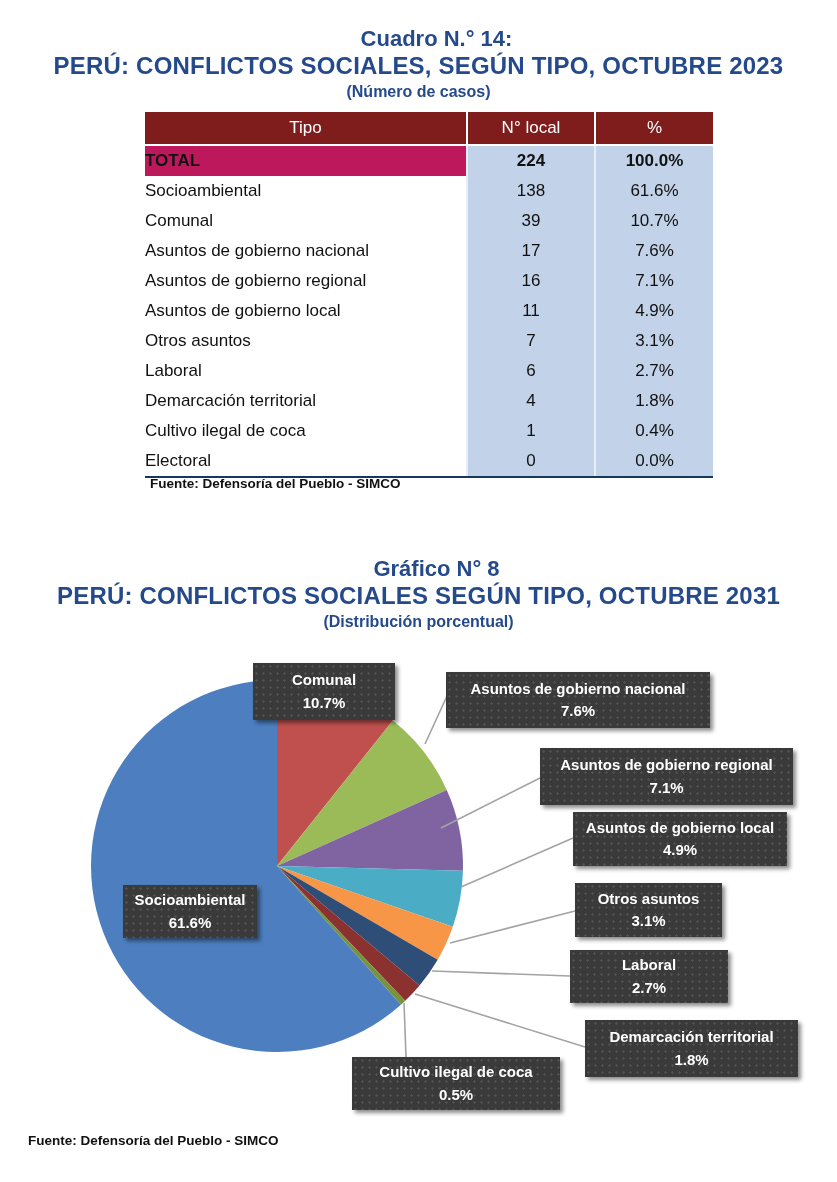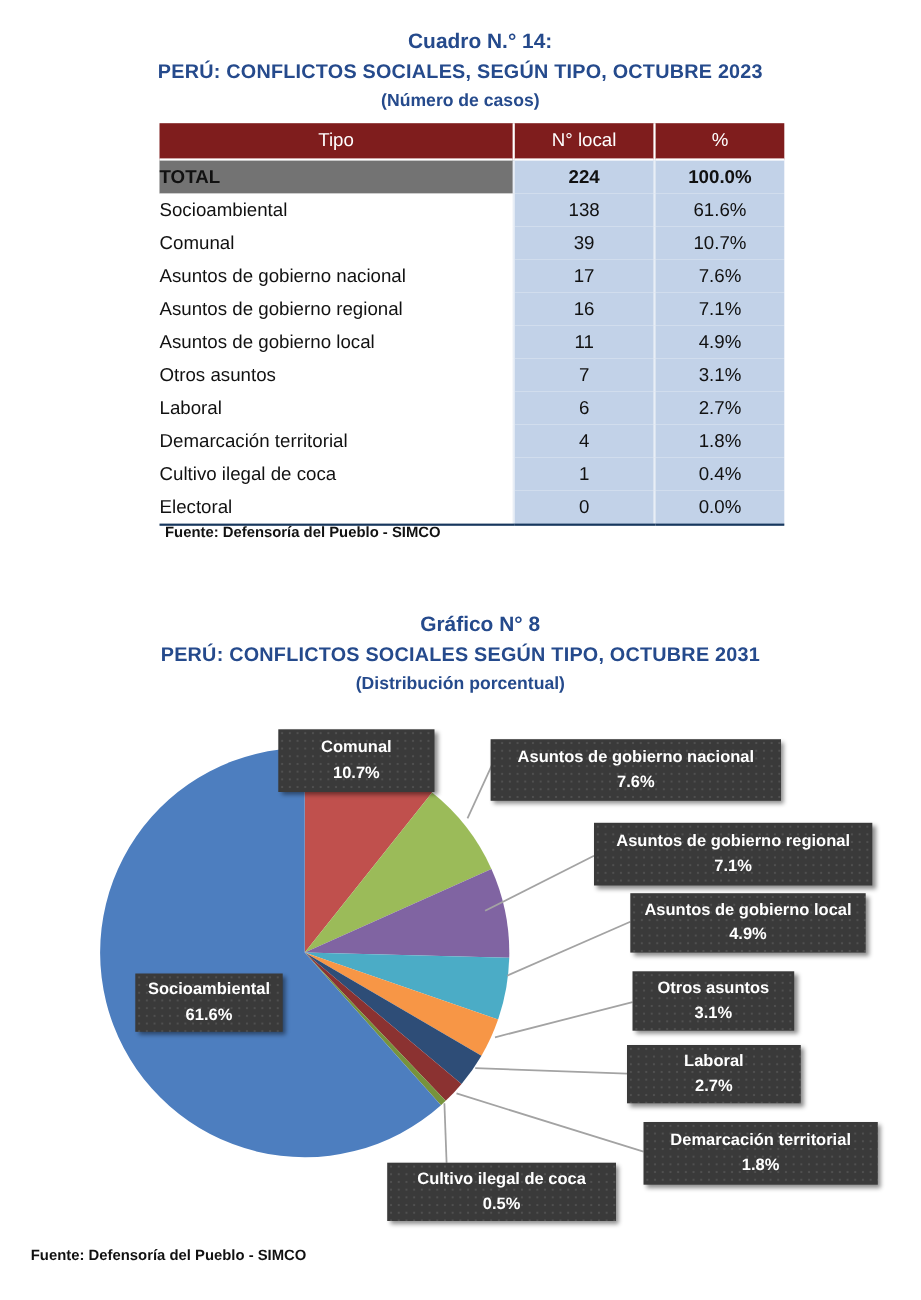--- a/index.html
+++ b/index.html
@@ -2,22 +2,22 @@
 <html><head>
 <meta charset="utf-8">
 <style>
   html,body{margin:0;padding:0;background:#ffffff;}
   .page{
     position:relative;width:837px;height:1182px;background:#ffffff;overflow:hidden;
     font-family:"Liberation Sans", sans-serif;color:#111;
   }
   
   .titles{position:absolute;left:0;width:100%;text-align:center;color:#254A8C;font-weight:bold;}
-  .titles .l1{font-size:19px;line-height:26px;margin-left:36px;}
-  .titles .l2{font-size:18px;line-height:27px;letter-spacing:0.2px;}
+  .titles .l1{font-size:22px;line-height:26px;margin-left:36px;}
+  .titles .l2{font-size:24px;line-height:27px;letter-spacing:0.2px;}
   .titles .l3{font-size:16px;line-height:26px;}
   .table-titles{top:26px;}
   .chart-titles{top:556px;}
   
   table.conflicts{
     position:absolute;left:145px;top:112px;width:568px;
     border-collapse:collapse;table-layout:fixed;
     font-size:17px;
   }
   table.conflicts col.c1{width:322px;}
@@ -25,21 +25,21 @@
   table.conflicts col.c3{width:118px;}
   table.conflicts th{
     background:#7f1d1d;color:#ffffff;font-weight:normal;height:30px;
     font-size:17px;border-right:2px solid #ffffff;
   }
   table.conflicts th:last-child{border-right:none;}
   table.conflicts td{height:30px;padding:0;}
   td.cell-tipo{background:#ffffff;text-align:left;padding-left:8px;}
   td.num{background:#C2D2E8;text-align:center;border-left:2px solid #E8EEF6;}
   tr.total-row td{font-weight:bold;background:#C2D2E8;}
-  tr.total-row td.cell-tipo{background:#737373;}
+  tr.total-row td.cell-tipo{background:#be185d;}
   tr.total-row td{border-top:2px solid #ffffff;}
   tr:last-child td{border-bottom:2px solid #17375E;}
   
   .t-source{position:absolute;left:150px;top:476px;font-size:13.5px;font-weight:bold;color:#111;}
   .page-source{position:absolute;left:28px;top:1133px;font-size:13.5px;font-weight:bold;color:#111;}
   
   #pie-svg{position:absolute;left:0;top:650px;}
   
   .callout{
     position:absolute;z-index:5;

